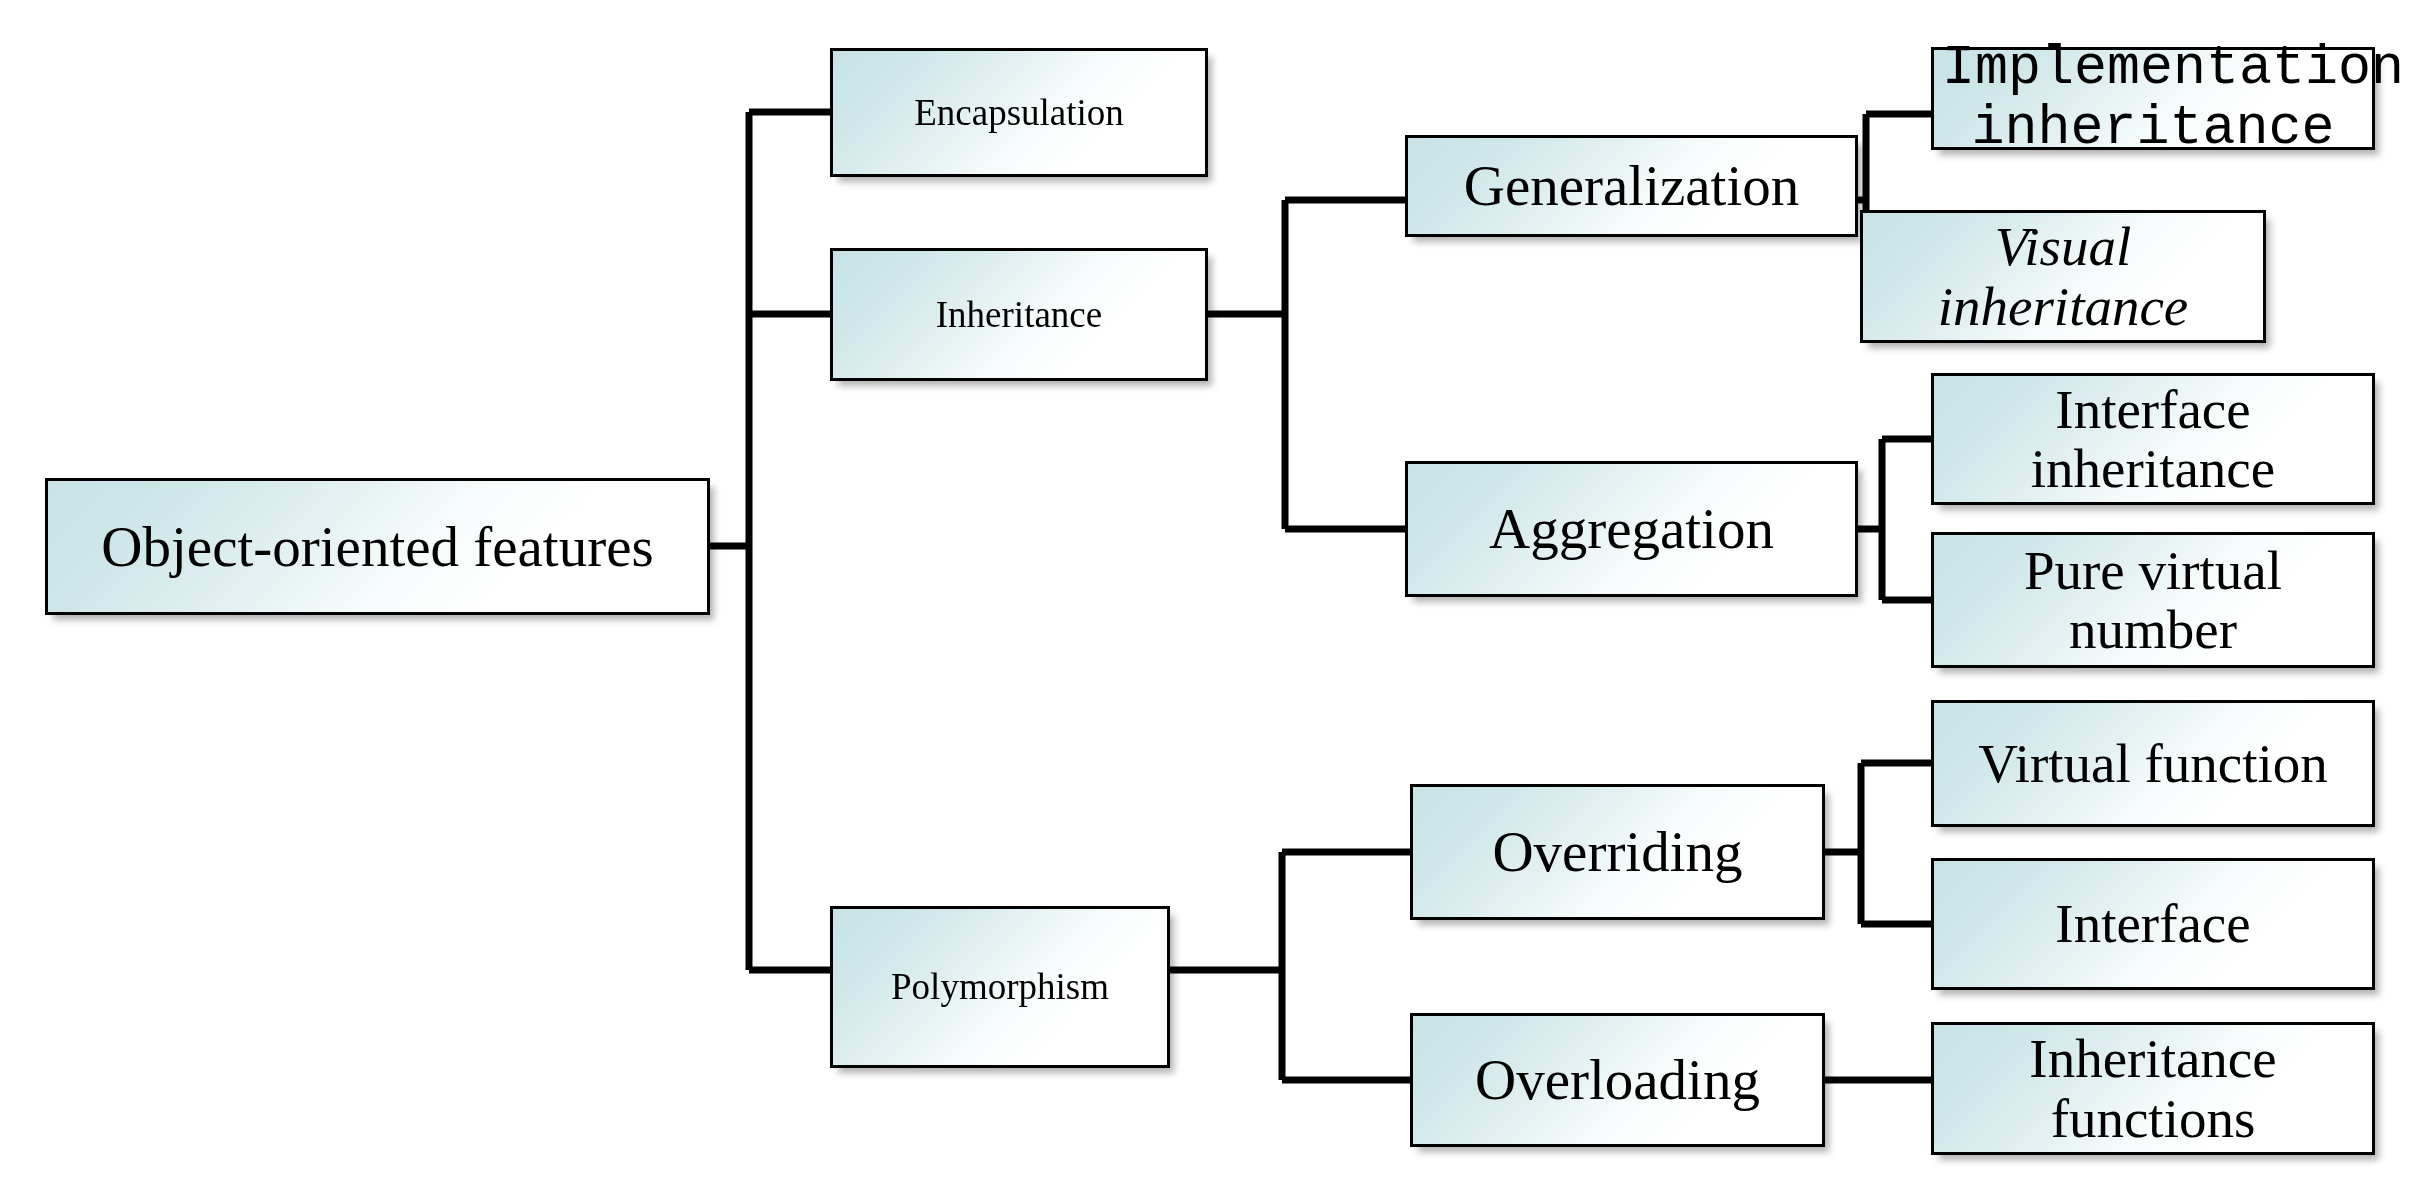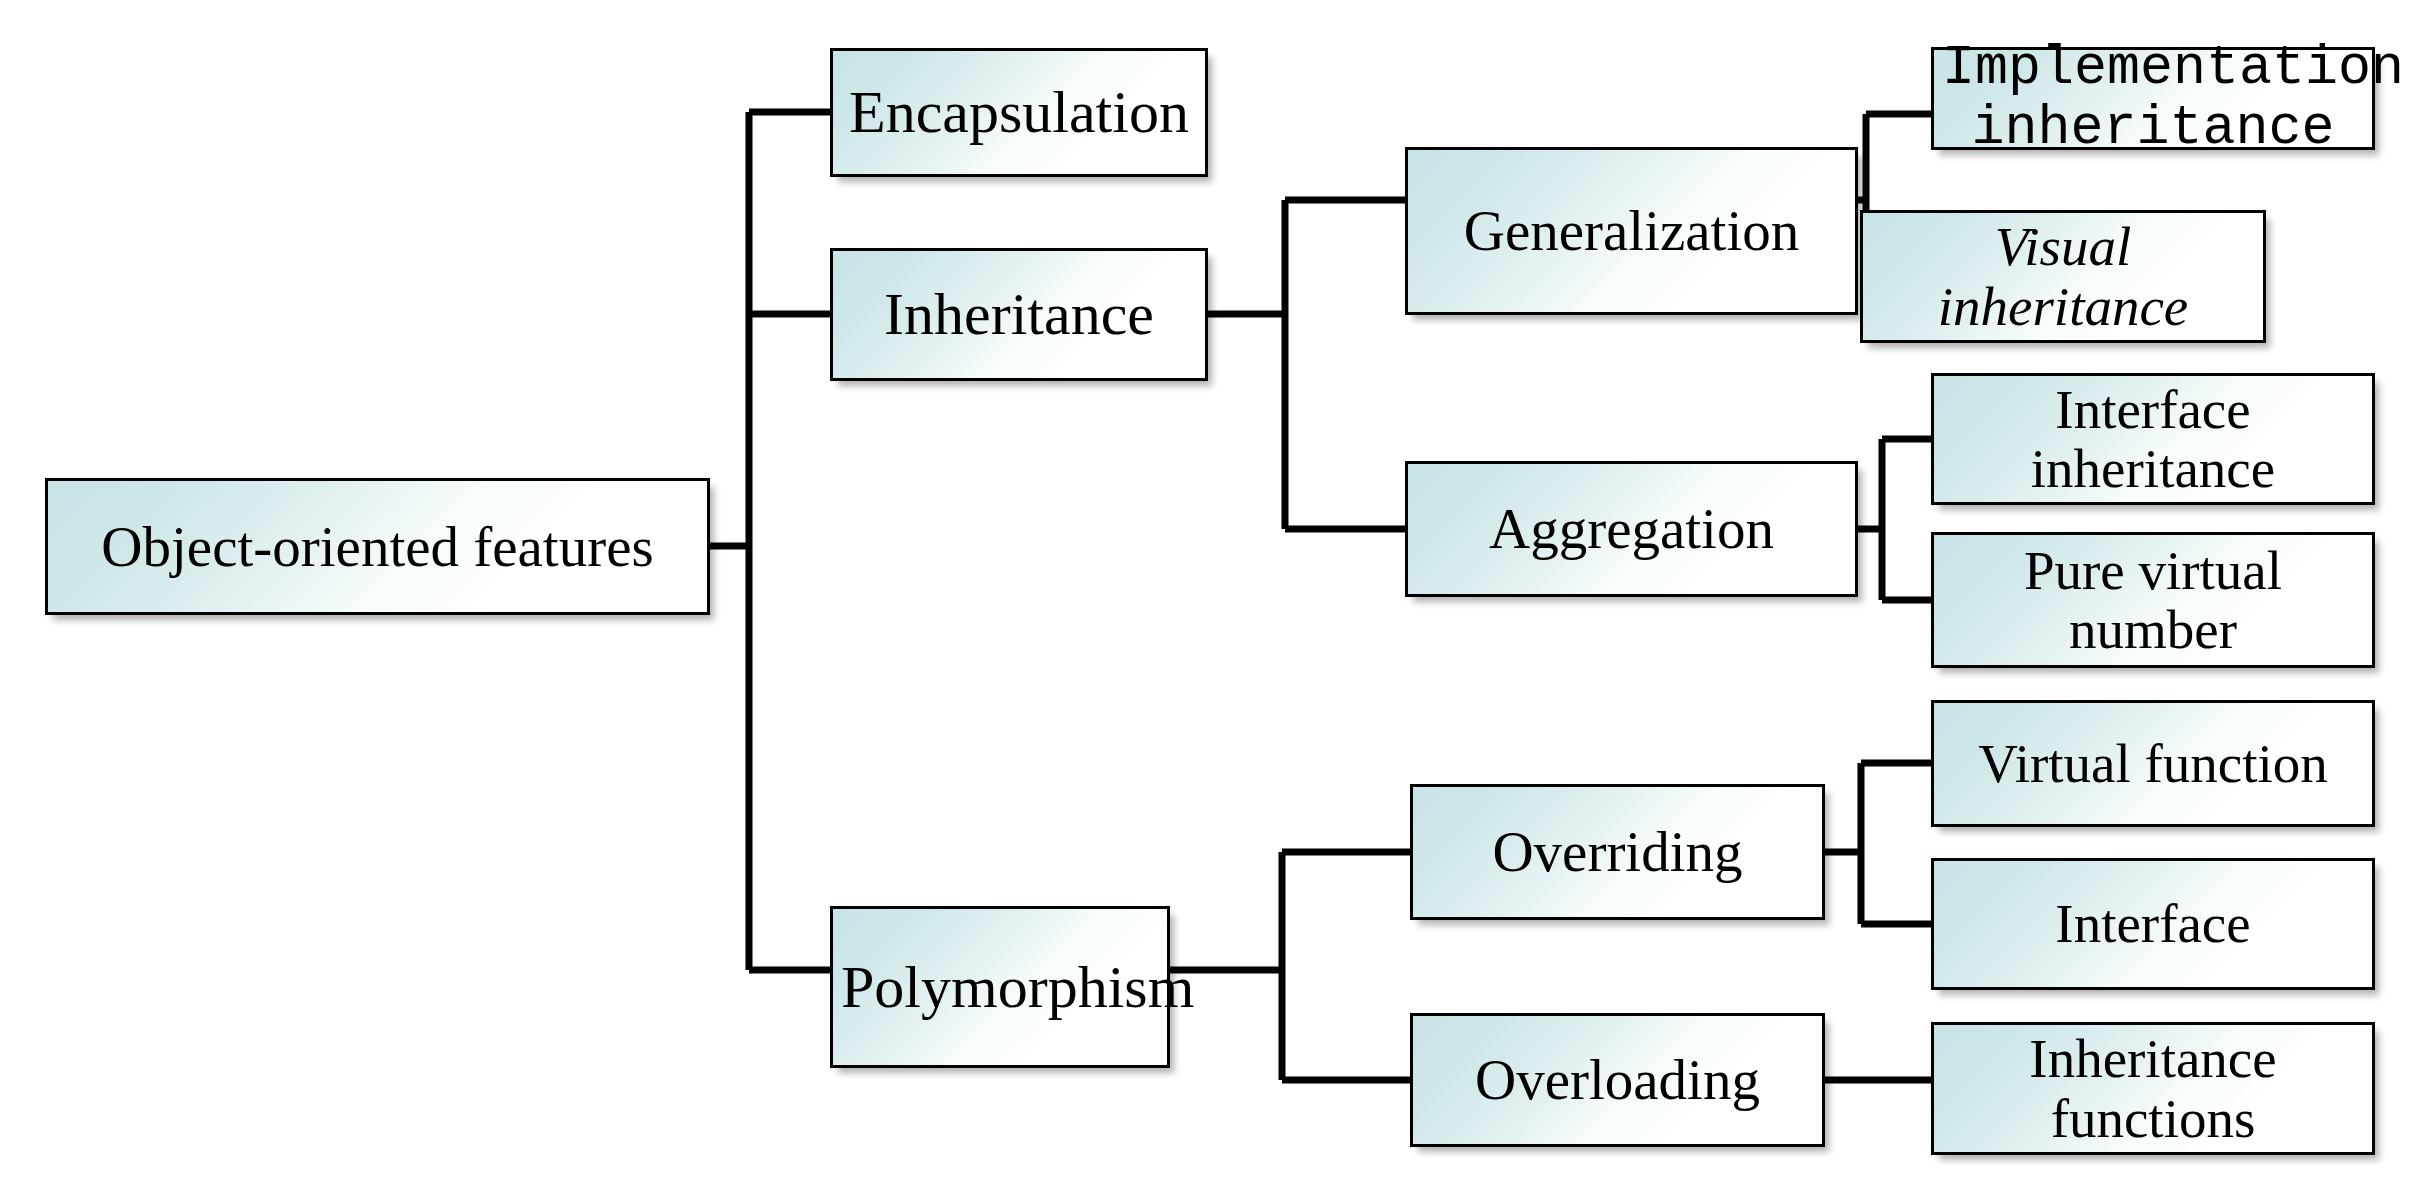--- a/index.html
+++ b/index.html
@@ -47,21 +47,21 @@
     z-index: 5;
   }
   .node .label {
     display: block;
     width: 100%;
     padding: 0 8px;
     box-sizing: border-box;
     white-space: pre-line;
   }
   .sz-root   { font-size: 57px; }
-  .sz-l2     { font-size: 60px; }
+  .sz-l2     { font-size: 37px; }
   .sz-l3     { font-size: 57px; }
   .sz-leaf   { font-size: 55px; }
 </style>
 </head>
 <body>
 
 <div id="canvas">
 
   <svg class="wires" viewBox="0 0 2419 1196" xmlns="http://www.w3.org/2000/svg">
     <g stroke="#000000" stroke-width="7" fill="none" stroke-linecap="butt">
@@ -110,21 +110,21 @@
   </div>
 
   <div class="node sz-l2" style="left:830px; top:248px; width:378px; height:133px;">
     <span class="label">Inheritance</span>
   </div>
 
   <div class="node sz-l2" style="left:830px; top:906px; width:340px; height:162px;">
     <span class="label">Polymorphism</span>
   </div>
 
-  <div class="node sz-l3" style="left:1405px; top:135px; width:453px; height:168px;margin-top:12px;">
+  <div class="node sz-l3" style="left:1405px; top:135px; width:453px; height:102px;">
     <span class="label">Generalization</span>
   </div>
 
   <div class="node sz-l3" style="left:1405px; top:461px; width:453px; height:136px;">
     <span class="label">Aggregation</span>
   </div>
 
   <div class="node sz-l3" style="left:1410px; top:784px; width:415px; height:136px;">
     <span class="label">Overriding</span>
   </div>

